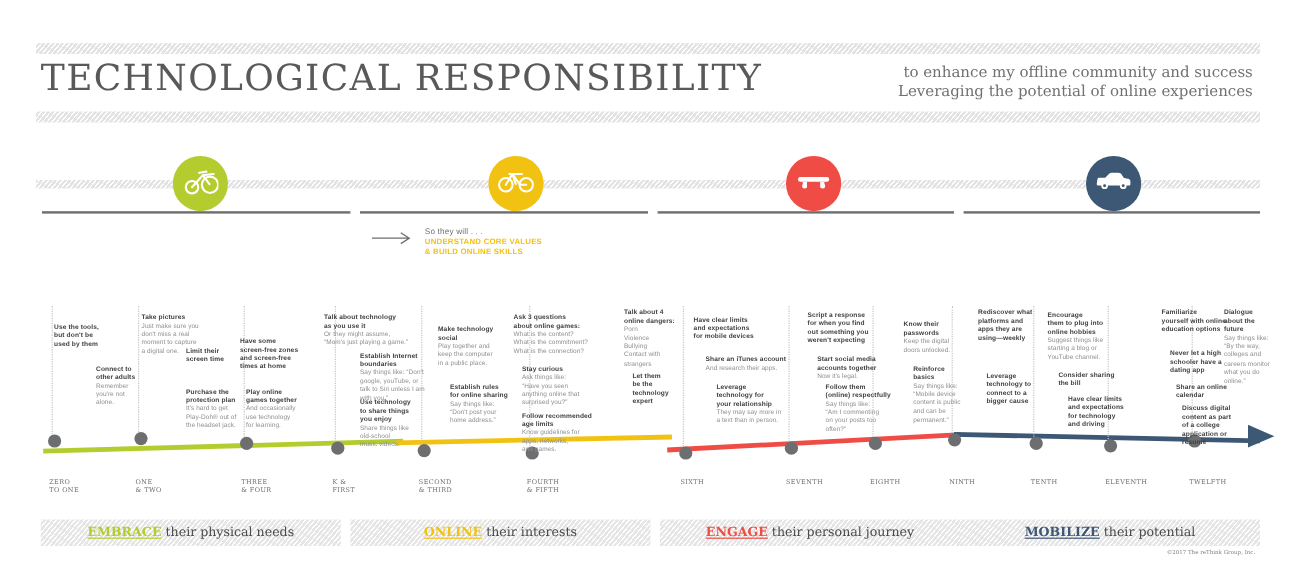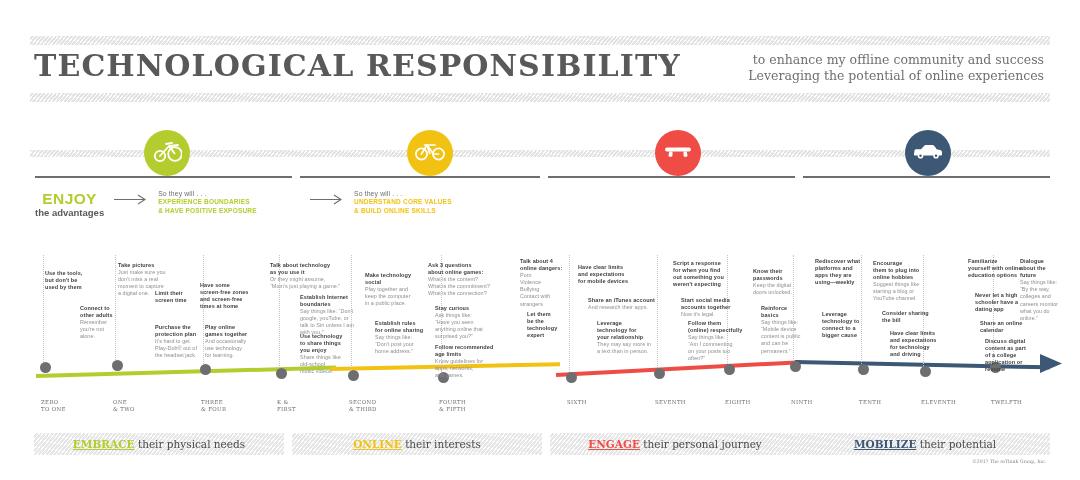--- a/index.html
+++ b/index.html
@@ -20,21 +20,21 @@
   }
   .hatch-top    { left: 30px;  top: 36px;  width: 1020px; height: 9px; }
   .hatch-mid    { left: 30px;  top: 93px;  width: 1020px; height: 9px; }
   .hatch-icons  { left: 30px;  top: 150px; width: 1020px; height: 7px; }
 
   
   .title {
     position: absolute; left: 34px; top: 48px;
     font-family: "DejaVu Serif", serif;
     font-size: 30px; letter-spacing: 1.1px;
-    color: #58595b; font-weight: 700; white-space: nowrap;
+    color: #58595b; font-weight: 400; white-space: nowrap;
   }
   .subtitle {
     position: absolute; right: 36px; top: 52px;
     font-family: "DejaVu Serif", serif;
     font-size: 12.5px; line-height: 16px;
     color: #6f7072; text-align: right;
   }
 
   
   .icon-circle {
@@ -155,34 +155,20 @@
     <circle cx="8.5" cy="12.8" r="2.8" fill="#ffffff"></circle>
     <circle cx="8.5" cy="12.8" r="1.2" fill="#3d5875"></circle>
     <circle cx="24" cy="12.8" r="2.8" fill="#ffffff"></circle>
     <circle cx="24" cy="12.8" r="1.2" fill="#3d5875"></circle>
   </svg></span>
       </div>
     </div>
   <div id="stages-layer">
       <div class="stage" style="left: 35px; width: 257px;">
         <div class="stage-rule"></div>
-        <div class="stage-body">
-          <div class="stage-names">
-            <div class="stage-main" style="color: rgb(181, 204, 46);">ENJOY</div>
-            <div class="stage-sub">the advantages</div>
-          </div>
-          <div class="arrow-wrap"><svg width="34" height="11" viewBox="0 0 34 11">
-     <path d="M0 5.5 H30 M24 1 L31 5.5 L24 10" fill="none" stroke="#6d6e70" stroke-width="1.1"></path>
-            </svg></div>
-          <div class="stage-result">
-            <div class="result-lead">So they will . . .</div>
-            <div class="result-text" style="color: rgb(181, 204, 46);">EXPERIENCE BOUNDARIES</div>
-            <div class="result-text" style="color: rgb(181, 204, 46);">&amp; HAVE POSITIVE EXPOSURE</div>
-          </div>
-        </div>
       </div>
       <div class="stage" style="left: 300px; width: 240px;">
         <div class="stage-rule"></div>
         <div class="stage-body">
           <div class="arrow-wrap"><svg width="34" height="11" viewBox="0 0 34 11">
      <path d="M0 5.5 H30 M24 1 L31 5.5 L24 10" fill="none" stroke="#6d6e70" stroke-width="1.1"></path>
             </svg></div>
           <div class="stage-result">
             <div class="result-lead">So they will . . .</div>
             <div class="result-text" style="color: rgb(242, 194, 19);">UNDERSTAND CORE VALUES</div>

